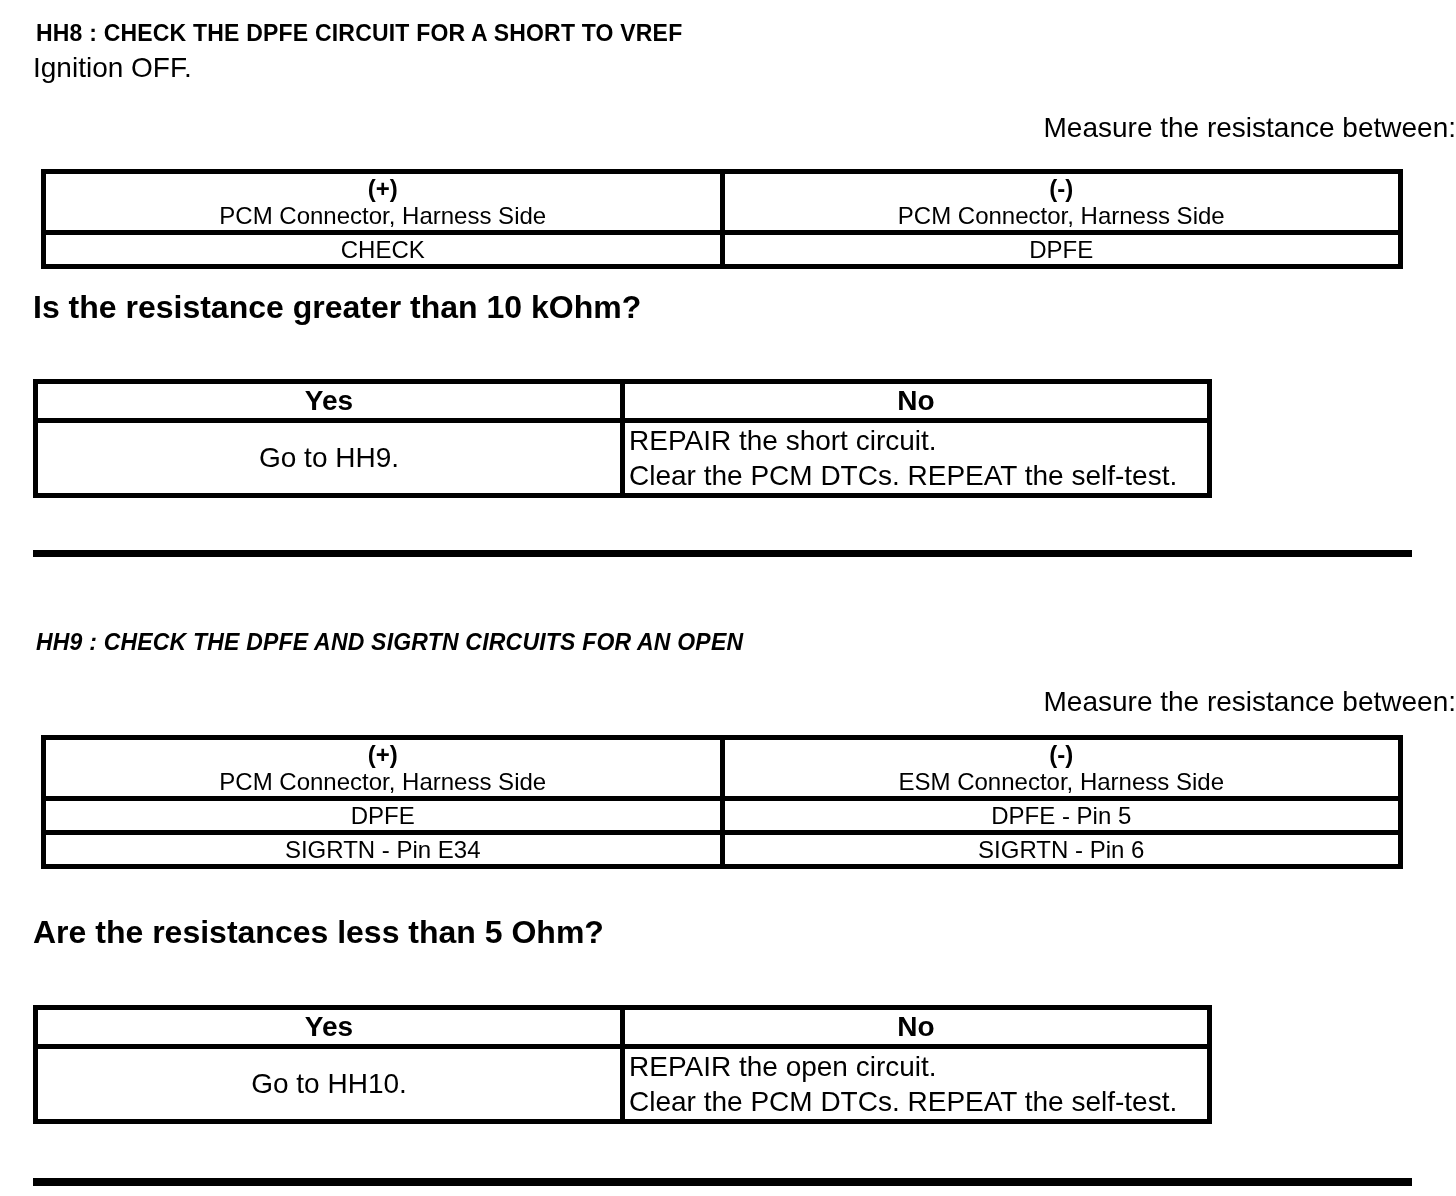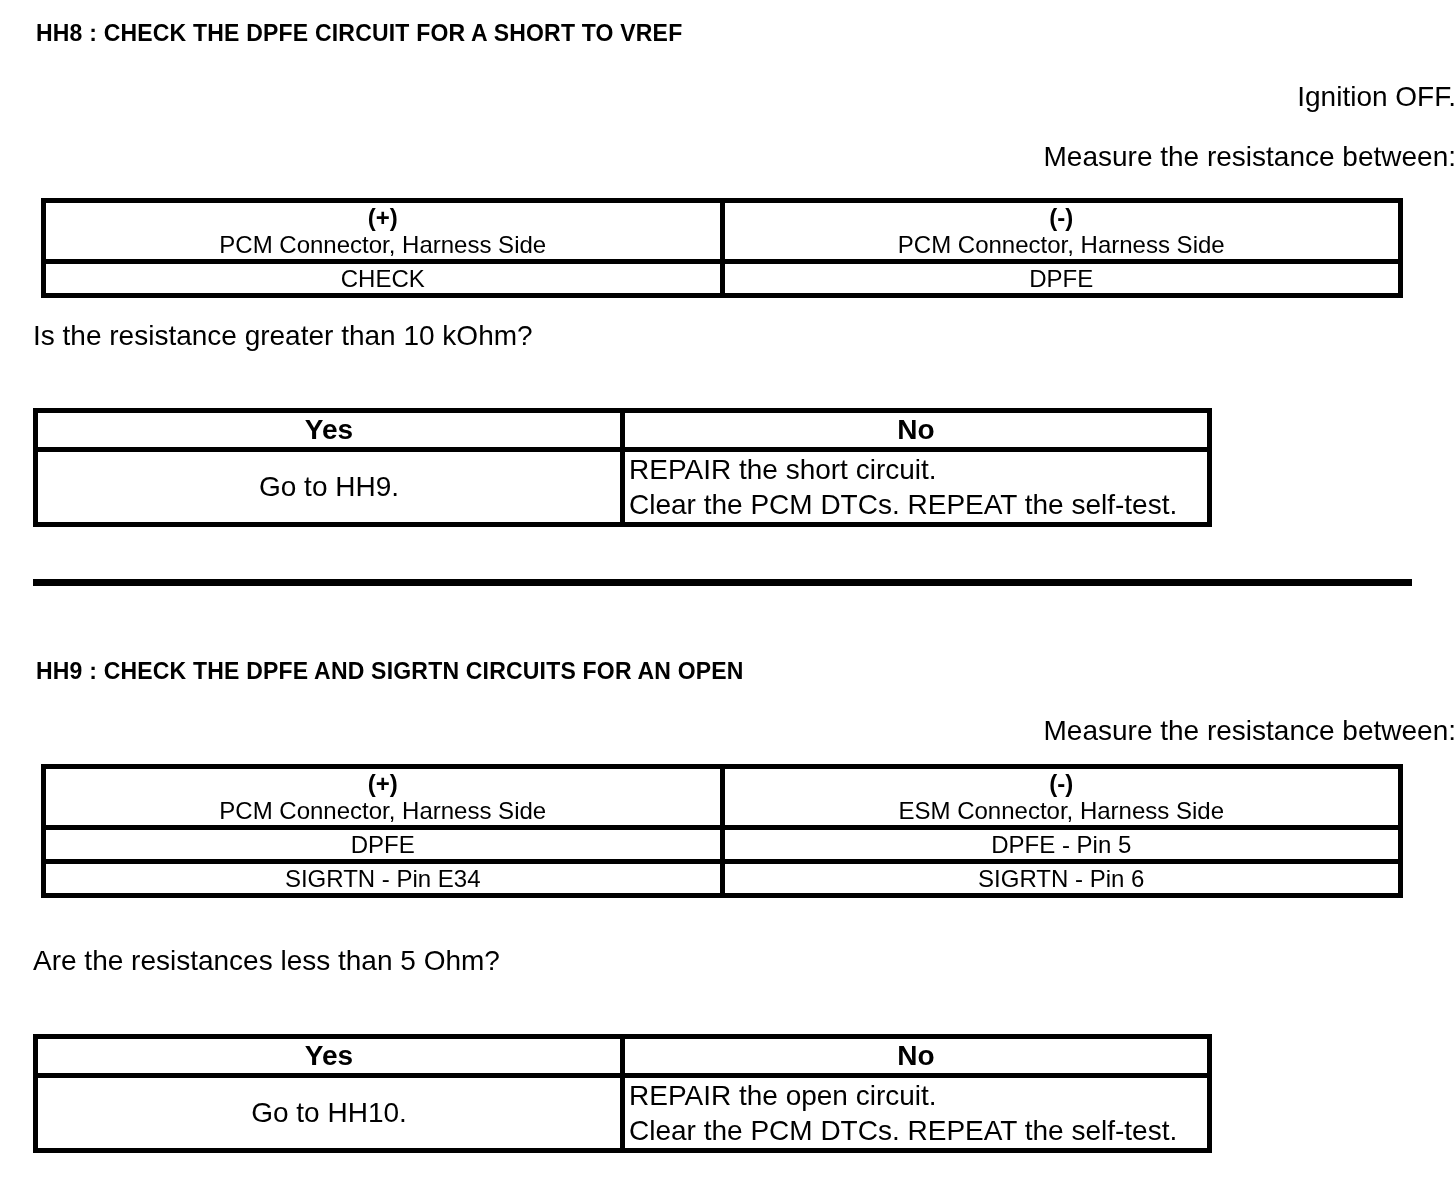--- a/index.html
+++ b/index.html
@@ -23,23 +23,23 @@
     line-height: 28px;
     font-weight: bold;
     margin: 0 0 0 3px;
     letter-spacing: 0.2px;
   }
   .body-text {
     font-size: 28px;
     line-height: 33px;
     margin: 0;
   }
-  .ignition { margin-top: 33px; text-align: right; }
+  .ignition { margin-top: 4px; }
   .measure-label { margin-top: 27px; text-align: right; }
-  .section-hh9 .step-heading { margin-top: 71px; }
+  .section-hh9 .step-heading { margin-top: 71px; font-style: italic; }
   .section-hh9 .measure-label { margin-top: 29px; }
 
   
   .measure-table {
     border-collapse: collapse;
     width: 1362px;
     margin: 25px 0 0 8px;
     table-layout: fixed;
   }
   .section-hh9 .measure-table { margin-top: 17px; }
@@ -49,23 +49,23 @@
     font-size: 24px;
     line-height: 27px;
     padding: 1px 4px;
     overflow: hidden;
     white-space: nowrap;
   }
   .measure-table .sign { font-weight: bold; }
 
   
   .question {
-    font-size: 28px;
+    font-size: 32px;
     line-height: 34px;
-    font-weight: normal;
+    font-weight: bold;
     margin: 21px 0 0 0;
   }
   .section-hh9 .question { margin-top: 46px; }
 
   
   .decision-table {
     border-collapse: collapse;
     width: 1179px;
     margin: 55px 0 0 0;
     table-layout: fixed;

